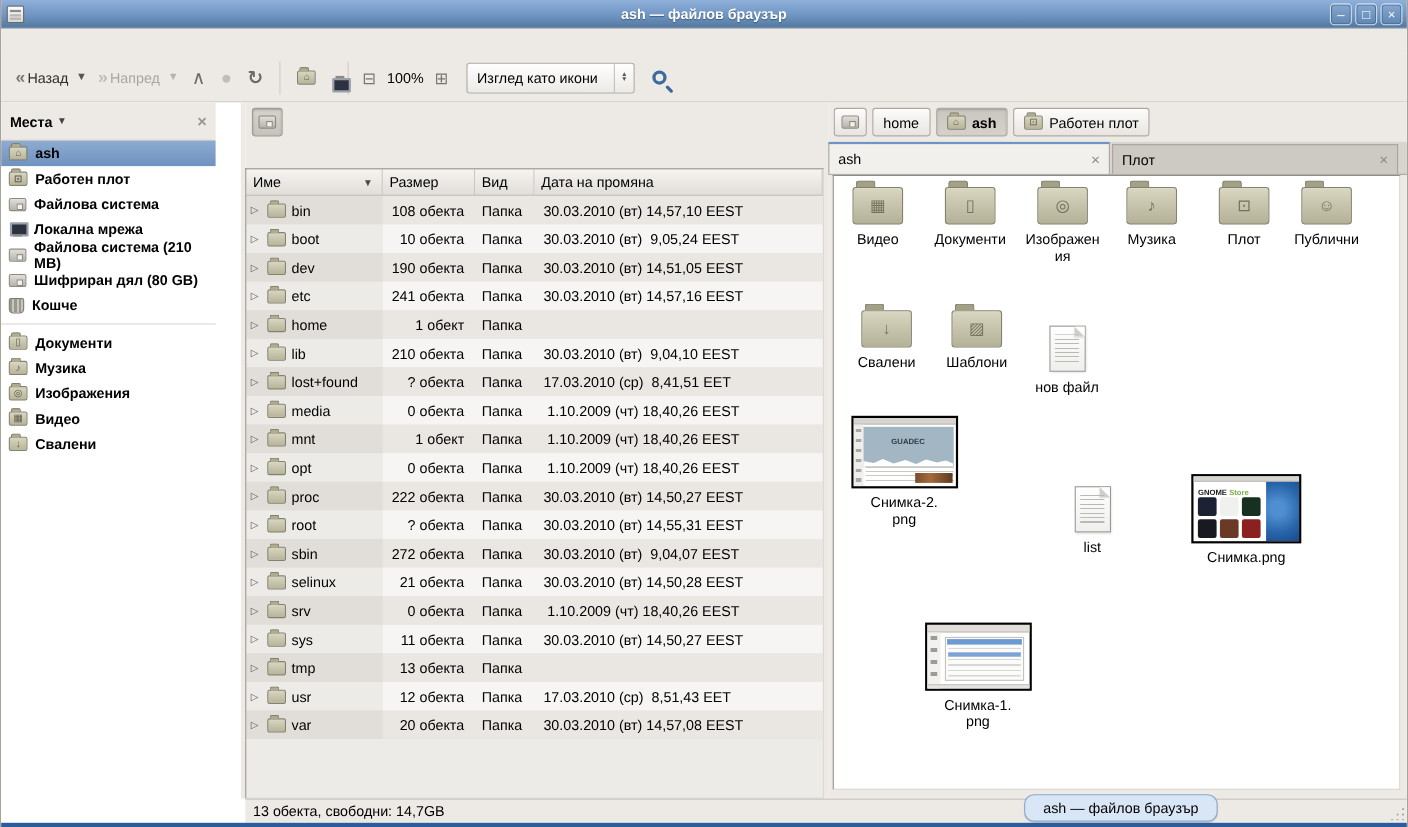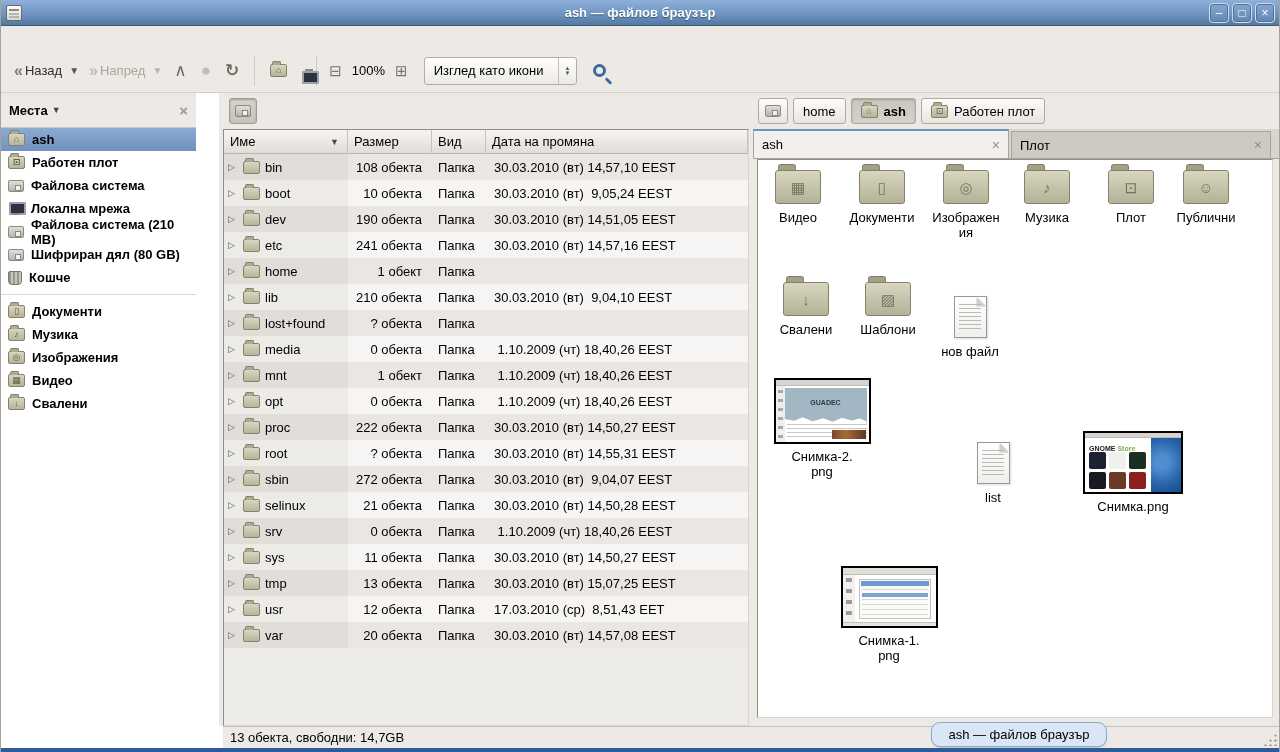--- a/index.html
+++ b/index.html
@@ -72,21 +72,21 @@
   .ic-drive{width:16px;height:12px;flex:none;border:1px solid #8d8982;border-radius:2px;
     background:linear-gradient(#e2dfda,#b6b2ab);position:relative;}
   .ic-drive::after{content:"";position:absolute;right:2px;top:4px;width:4px;height:4px;background:#f4f2ef;border:1px solid #8d8982;}
   .ic-net{width:16px;height:13px;flex:none;position:relative;}
   .ic-net::before{content:"";position:absolute;left:1px;top:0;width:13px;height:9px;background:#2c3240;border:2px solid #9aa0ac;border-radius:1px;}
   .ic-net::after{content:"";position:absolute;left:4px;bottom:0;width:8px;height:2px;background:#8d8982;}
   .ic-trash{width:14px;height:14px;flex:none;border:1px solid #7b786f;border-radius:2px 2px 4px 4px;
     background:repeating-linear-gradient(90deg,#9a978f 0 2px,#c9c6bf 2px 4px);}
 
   
-  .midpane{position:absolute;left:222px;top:93px;width:526px;bottom:26px;display:flex;flex-direction:column;background:#edeae6;}
+  .midpane{position:absolute;left:222px;top:93px;width:526px;bottom:26px;display:flex;flex-direction:column;background:#edeae6;gap:24px;}
   .mid-loc{height:36px;display:flex;align-items:center;padding-left:6px;}
   .mini-btn{width:28px;height:26px;border:1px solid #a19d96;border-radius:3px;
     background:linear-gradient(#d7d3cd,#c6c2bc);display:flex;align-items:center;justify-content:center;
     box-shadow:inset 0 1px 2px rgba(0,0,0,.25);}
   .treewrap{flex:1;display:flex;flex-direction:column;border:1px solid;border-color:#918d86 #d8d4cf #d8d4cf #918d86;overflow:hidden;}
   .thead{display:flex;height:24px;flex:none;}
   .th{background:linear-gradient(#f6f4f1,#e1ded9);border-right:1px solid #c6c2bc;border-bottom:1px solid #b9b5ae;
     display:flex;align-items:center;padding-left:6px;}
   .th .sort{margin-left:auto;margin-right:8px;font-size:9px;color:#4a4a4a;}
   .c-name{width:124px;flex:none;}
@@ -390,20 +390,21 @@
             <div class="cell c-date">30.03.2010 (вт)  9,04,10 EEST</div>
           </div>
           <div class="trow dark">
             <div class="cell c-name">
               <span class="expander">▷</span>
               <span class="fi"></span>
               <span>lost+found</span>
             </div>
             <div class="cell c-size">? обекта</div>
             <div class="cell c-type">Папка</div>
+            <div class="cell c-date">17.03.2010 (ср)  8,41,51 EET</div>
           </div>
           <div class="trow light">
             <div class="cell c-name">
               <span class="expander">▷</span>
               <span class="fi"></span>
               <span>media</span>
             </div>
             <div class="cell c-size">0 обекта</div>
             <div class="cell c-type">Папка</div>
             <div class="cell c-date"> 1.10.2009 (чт) 18,40,26 EEST</div>
@@ -489,21 +490,20 @@
             <div class="cell c-date">30.03.2010 (вт) 14,50,27 EEST</div>
           </div>
           <div class="trow dark">
             <div class="cell c-name">
               <span class="expander">▷</span>
               <span class="fi"></span>
               <span>tmp</span>
             </div>
             <div class="cell c-size">13 обекта</div>
             <div class="cell c-type">Папка</div>
-            <div class="cell c-date">30.03.2010 (вт) 15,07,25 EEST</div>
           </div>
           <div class="trow light">
             <div class="cell c-name">
               <span class="expander">▷</span>
               <span class="fi"></span>
               <span>usr</span>
             </div>
             <div class="cell c-size">12 обекта</div>
             <div class="cell c-type">Папка</div>
             <div class="cell c-date">17.03.2010 (ср)  8,51,43 EET</div>

